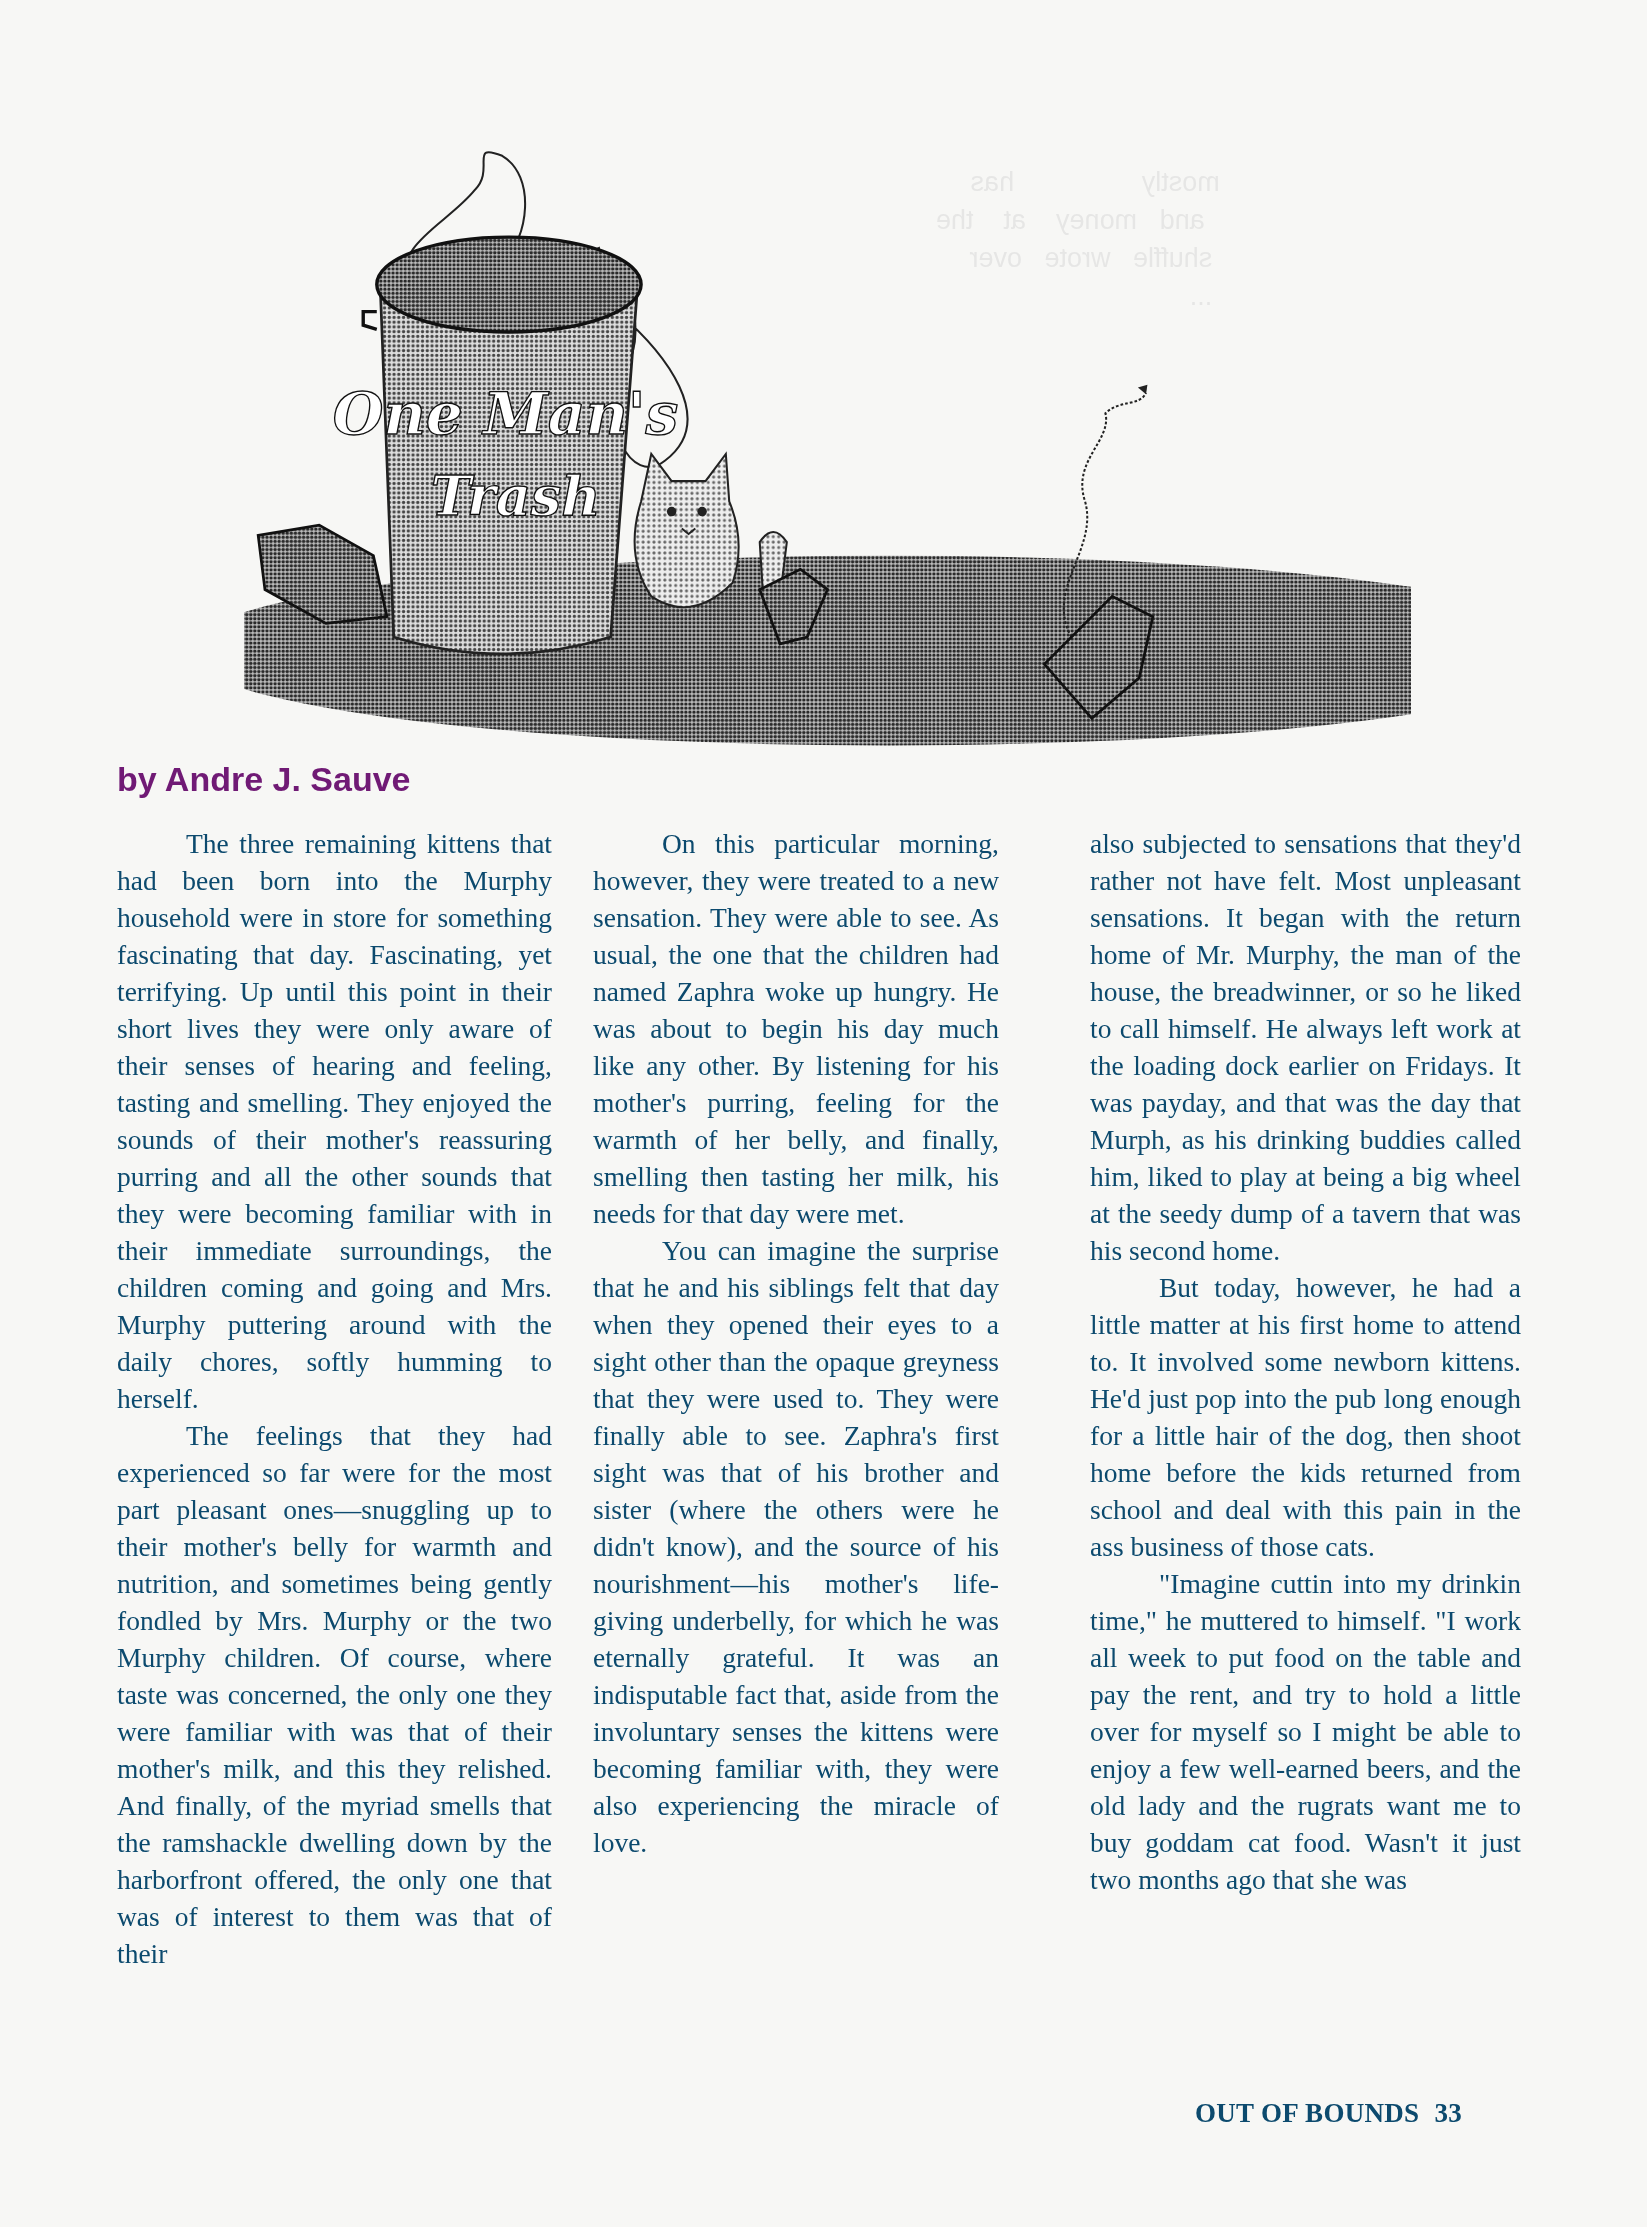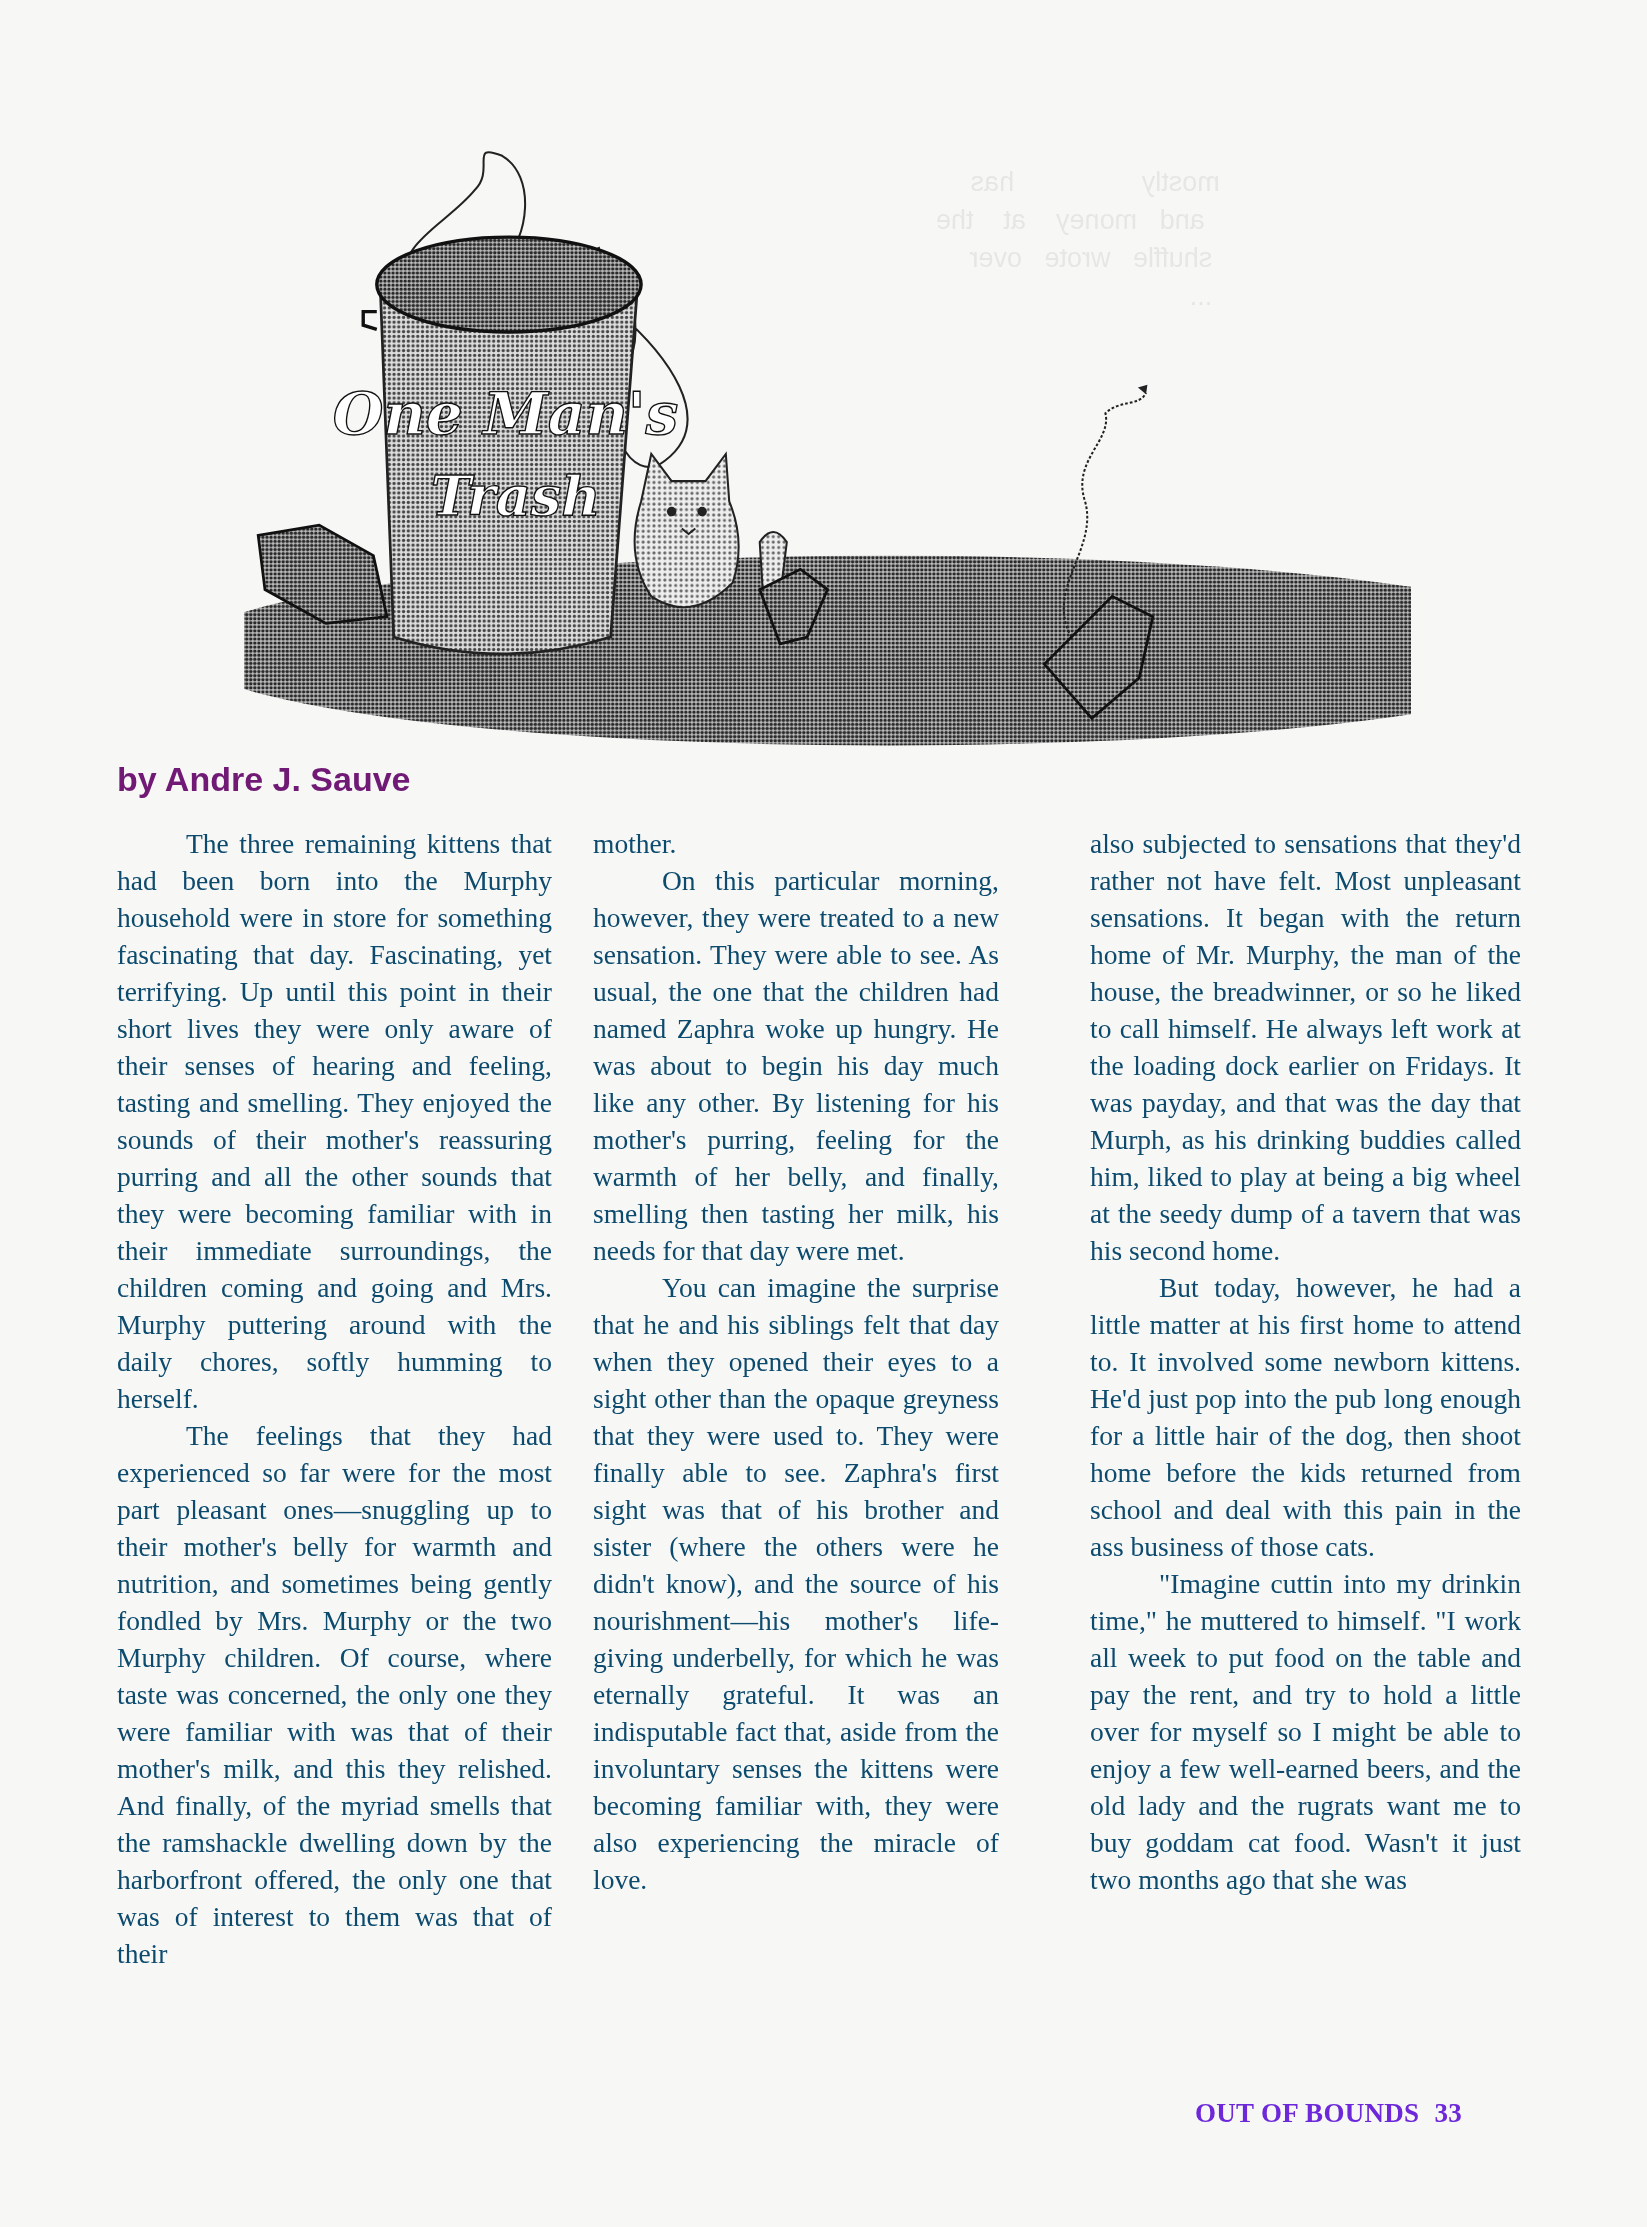--- a/index.html
+++ b/index.html
@@ -48,21 +48,21 @@
   .col p.indent { text-indent: 69px; }
   .col1 { left: 117px; width: 435px; }
   .col2 { left: 593px; width: 406px; }
   .col3 { left: 1090px; width: 431px; }
   .footer {
     position: absolute;
     left: 1195px; top: 2098px;
     font-family: "Liberation Serif", serif;
     font-weight: bold;
     font-size: 27px;
-    color: #6d28d9;
+    color: #0c4a6e;
     letter-spacing: 0.3px;
   }
   .footer .pg { margin-left: 15px; }
 </style>
 </head>
 <body>
 
 <div class="ghost" style="left:936px; top:163px;">mostly                 has
   and   money    at    the
  shuffle   wrote   over
@@ -117,21 +117,20 @@
 </svg>
 
 <h2 class="byline">by Andre J. Sauve</h2>
 
 <div class="col col1">
   <p class="indent">The three remaining kittens that had been born into the Murphy household were in store for something fascinating that day. Fascinating, yet terrifying. Up until this point in their short lives they were only aware of their senses of hearing and feeling, tasting and smelling. They enjoyed the sounds of their mother's reassuring purring and all the other sounds that they were becoming familiar with in their immediate surroundings, the children coming and going and Mrs. Murphy puttering around with the daily chores, softly humming to herself.</p>
   <p class="indent">The feelings that they had experienced so far were for the most part pleasant ones—snuggling up to their mother's belly for warmth and nutrition, and sometimes being gently fondled by Mrs. Murphy or the two Murphy children. Of course, where taste was concerned, the only one they were familiar with was that of their mother's milk, and this they relished. And finally, of the myriad smells that the ramshackle dwelling down by the harborfront offered, the only one that was of interest to them was that of their</p>
 </div>
 
 <div class="col col2">
-  <p>mother.</p>
   <p class="indent">On this particular morning, however, they were treated to a new sensation. They were able to see. As usual, the one that the children had named Zaphra woke up hungry. He was about to begin his day much like any other. By listening for his mother's purring, feeling for the warmth of her belly, and finally, smelling then tasting her milk, his needs for that day were met.</p>
   <p class="indent">You can imagine the surprise that he and his siblings felt that day when they opened their eyes to a sight other than the opaque greyness that they were used to. They were finally able to see. Zaphra's first sight was that of his brother and sister (where the others were he didn't know), and the source of his nourishment—his mother's life-giving underbelly, for which he was eternally grateful. It was an indisputable fact that, aside from the involuntary senses the kittens were becoming familiar with, they were also experiencing the miracle of love.</p>
 </div>
 
 <div class="col col3">
   <p>also subjected to sensations that they'd rather not have felt. Most unpleasant sensations. It began with the return home of Mr. Murphy, the man of the house, the breadwinner, or so he liked to call himself. He always left work at the loading dock earlier on Fridays. It was payday, and that was the day that Murph, as his drinking buddies called him, liked to play at being a big wheel at the seedy dump of a tavern that was his second home.</p>
   <p class="indent">But today, however, he had a little matter at his first home to attend to. It involved some newborn kittens. He'd just pop into the pub long enough for a little hair of the dog, then shoot home before the kids returned from school and deal with this pain in the ass business of those cats.</p>
   <p class="indent">"Imagine cuttin into my drinkin time," he muttered to himself. "I work all week to put food on the table and pay the rent, and try to hold a little over for myself so I might be able to enjoy a few well-earned beers, and the old lady and the rugrats want me to buy goddam cat food. Wasn't it just two months ago that she was</p>
 </div>
 

